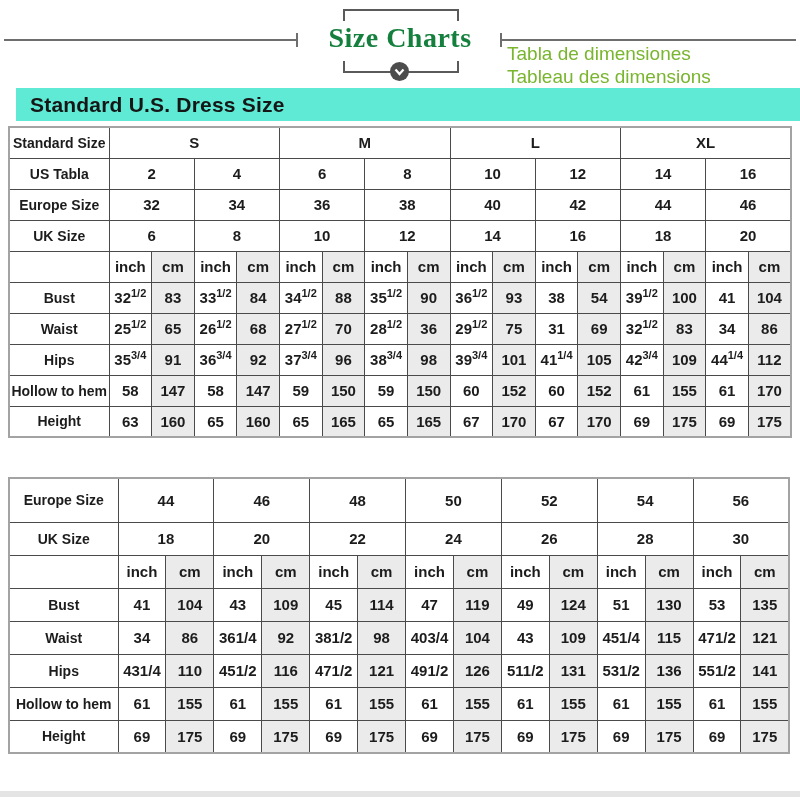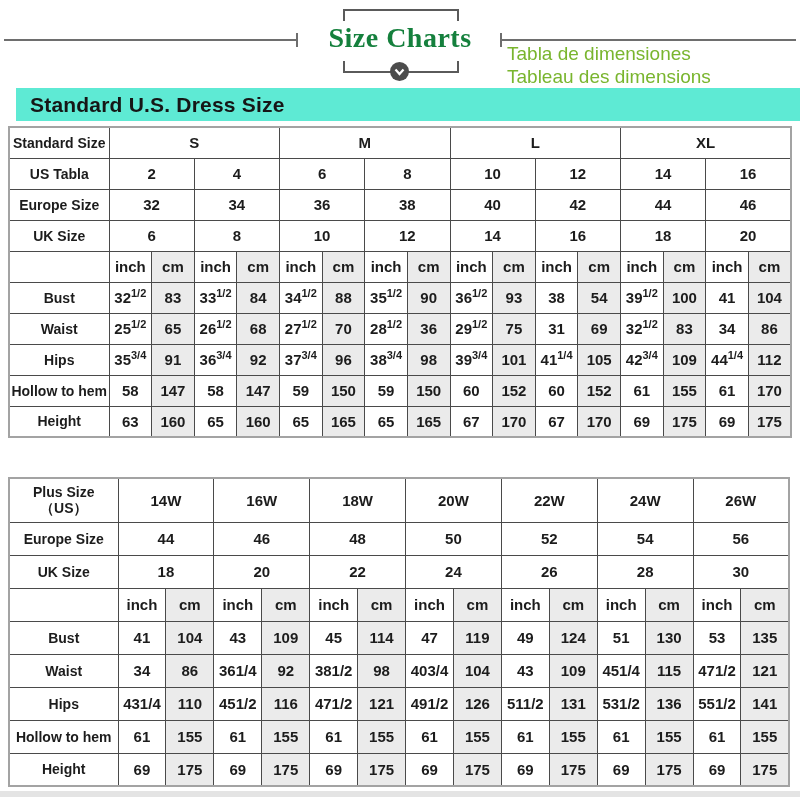--- a/index.html
+++ b/index.html
@@ -263,30 +263,20 @@
         <col>
         <col>
         <col>
         <col>
         <col>
         <col>
         <col>
       </colgroup>
     <tbody>
         <tr>
-          <td class="lbl">Plus Size<br>（US）</td>
-          <td colspan="2">14W</td>
-          <td colspan="2">16W</td>
-          <td colspan="2">18W</td>
-          <td colspan="2">20W</td>
-          <td colspan="2">22W</td>
-          <td colspan="2">24W</td>
-          <td colspan="2">26W</td>
-        </tr>
-        <tr>
           <td class="lbl">Europe Size</td>
           <td colspan="2">44</td>
           <td colspan="2">46</td>
           <td colspan="2">48</td>
           <td colspan="2">50</td>
           <td colspan="2">52</td>
           <td colspan="2">54</td>
           <td colspan="2">56</td>
         </tr>
         <tr>

